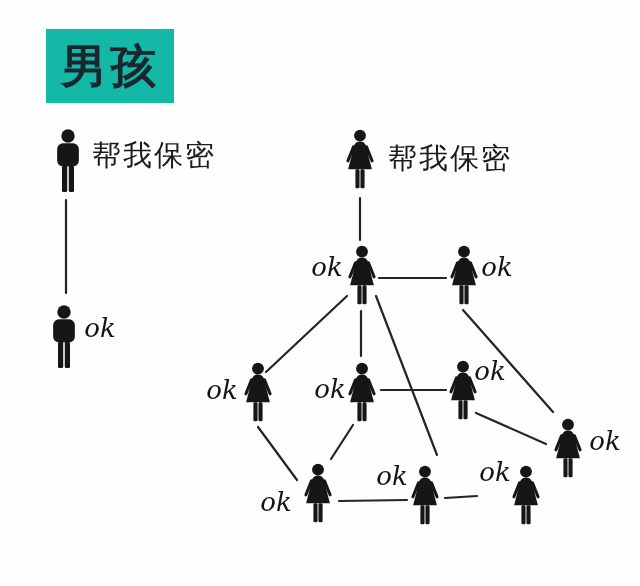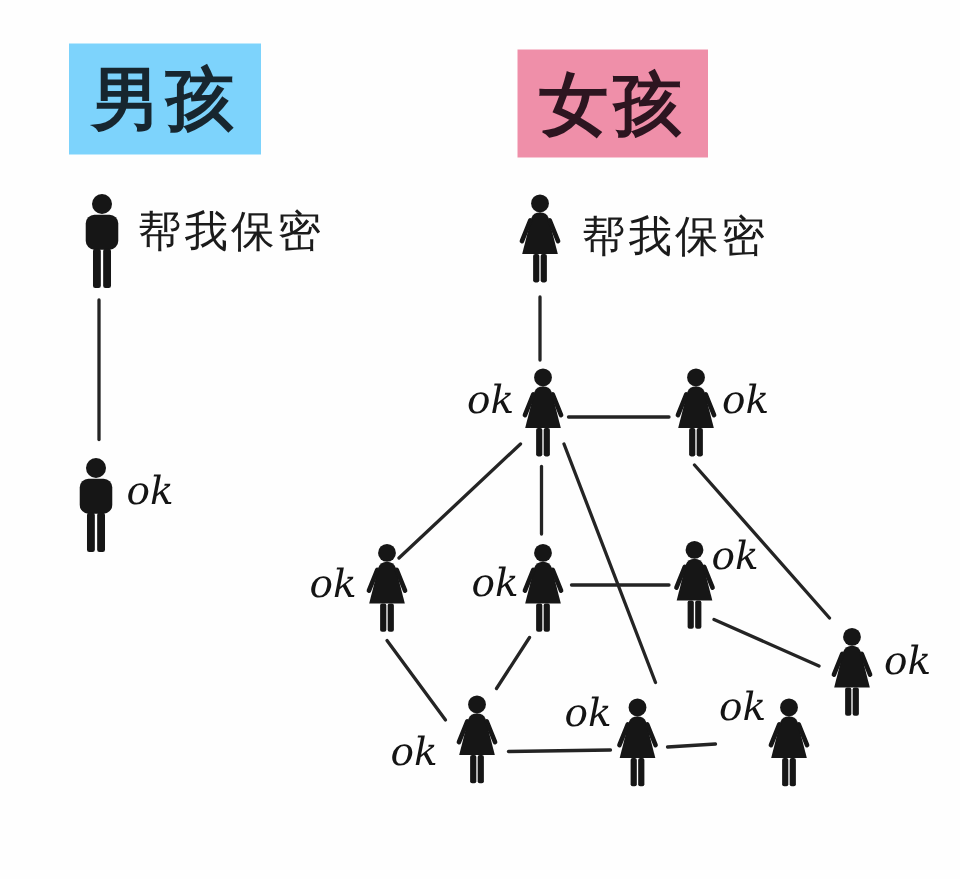--- a/index.html
+++ b/index.html
@@ -39,23 +39,22 @@
     font-family: "DejaVu Serif", serif;
     font-style: italic;
     font-size: 26px;
   }
 </style>
 </head>
 <body>
 
 <div class="canvas" style="background: rgb(254, 254, 254);">
 
-  <div id="boys-title" class="title-box" style="background: #7dd3fc; color: rgb(23, 38, 47);">男孩</div>
+  <div id="boys-title" class="title-box" style="background: #14b8a6; color: rgb(23, 38, 47);">男孩</div>
 
-  <div id="girls-title" class="title-box" style="background: rgb(239, 143, 169); color: rgb(45, 21, 32);">女孩</div>
 
   <div id="boys-secret" class="secret-label">帮我保密</div>
 
   <div id="girls-secret" class="secret-label">帮我保密</div>
 
   <svg id="diagram" width="640" height="586" viewBox="0 0 640 586" style="color: rgb(22, 22, 22);">
     <defs>
       <symbol id="icon-male" viewBox="0 0 32 66">
         <circle cx="16" cy="7.2" r="6.9"></circle>
         <rect x="4.8" y="14.6" width="22.4" height="24" rx="6"></rect>

